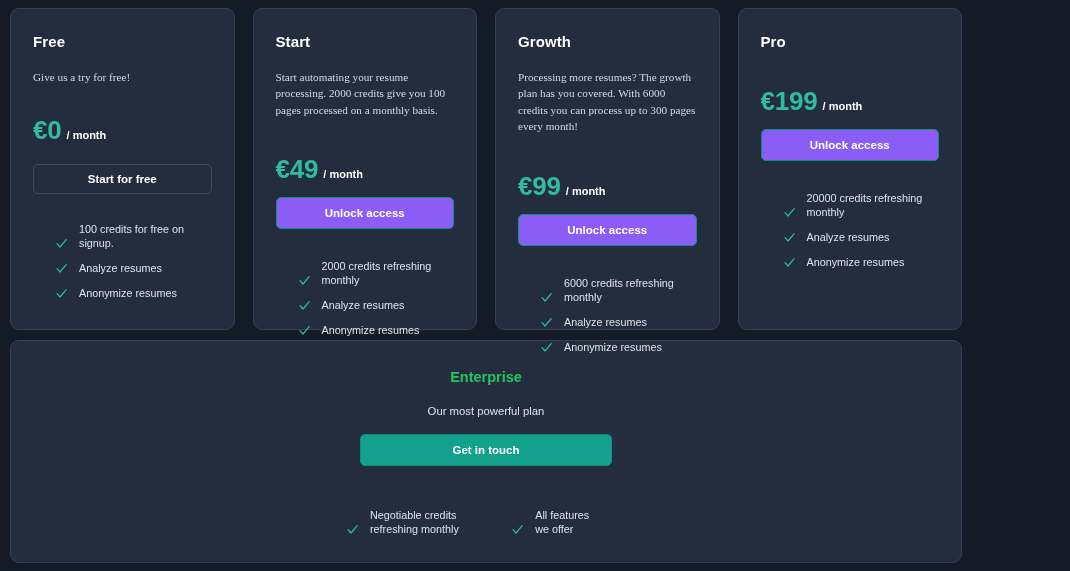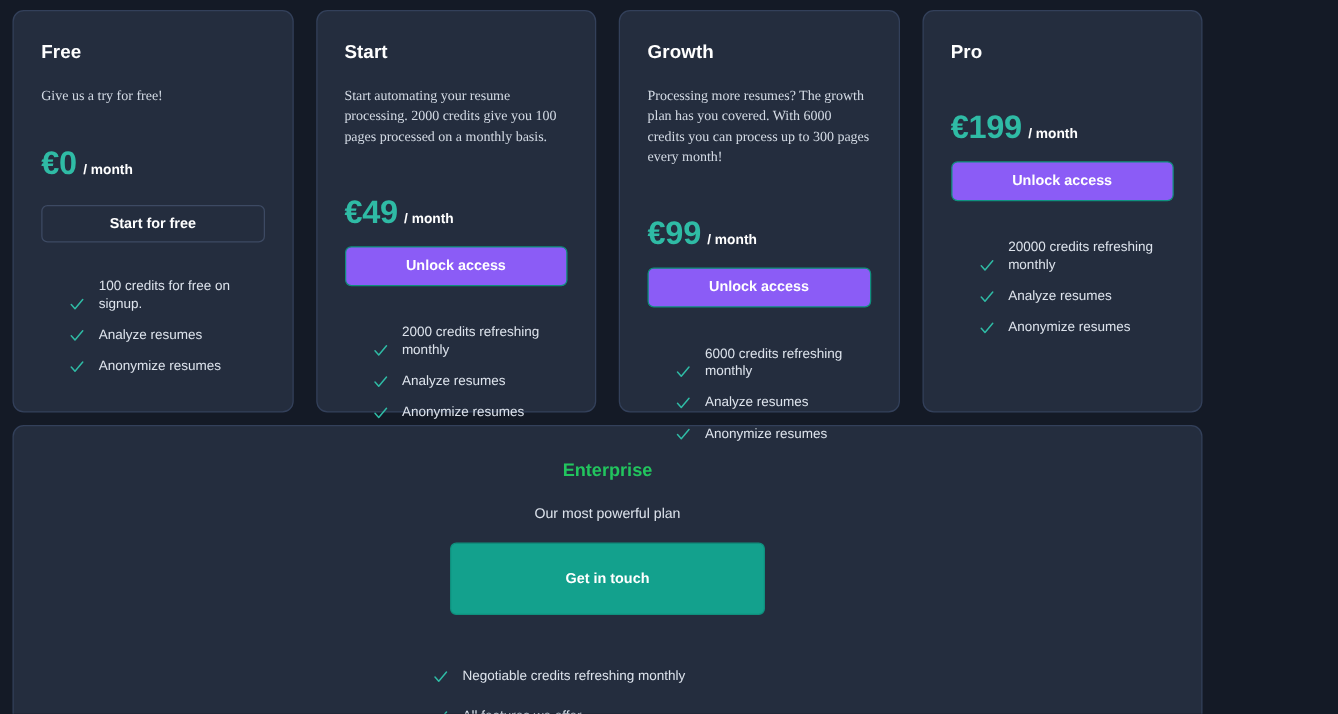--- a/index.html
+++ b/index.html
@@ -158,39 +158,39 @@
 
   .ent-subtitle {
     margin-top: 20px;
     font-size: 11.3px;
     color: #dde3ec;
   }
 
   .ent-btn {
     margin-top: 17px;
     width: 252px;
-    padding: 22px 0;
+    padding: 9px 0;
     background: #13a18d;
     border: 1px solid #0f8f7d;
     border-radius: 5px;
     color: #ffffff;
     font-size: 11.5px;
     font-weight: bold;
     text-align: center;
     cursor: pointer;
     font-family: "Liberation Sans", sans-serif;
   }
 
   .ent-features {
     list-style: none;
     margin-top: 42px;
     width: 252px;
     margin-left: -28px;
     display: flex;
-    flex-direction: column;
+    flex-direction: row;
     gap: 18px;
   }
 
   .ent-features .feature-item { font-size: 10.8px; }
 </style>
 </head>
 <body>
 
 <div class="page">
 

